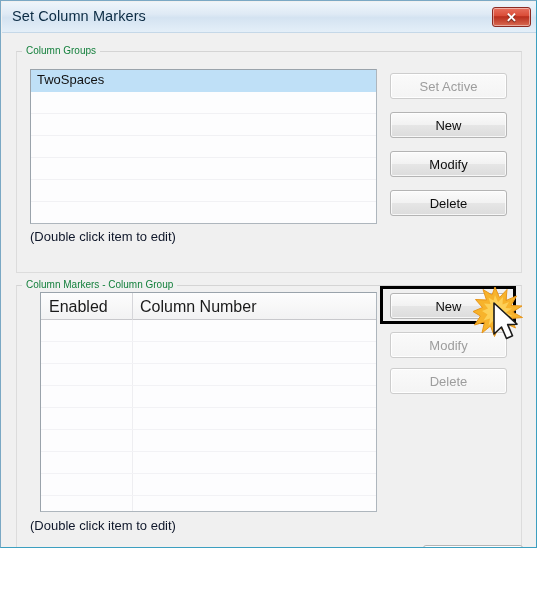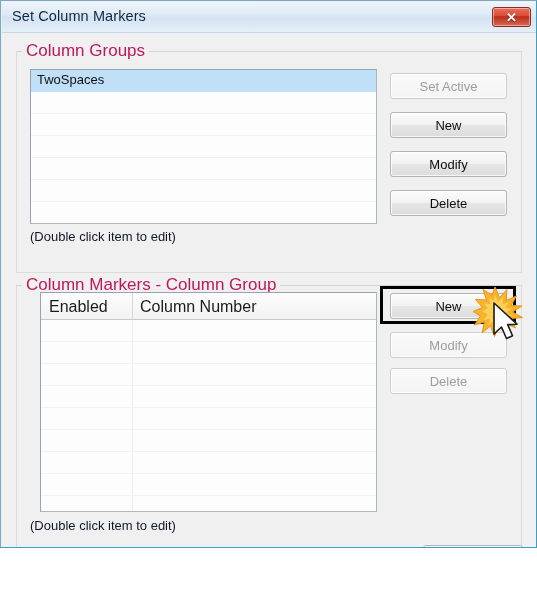--- a/index.html
+++ b/index.html
@@ -107,22 +107,22 @@
     position: absolute;
     box-sizing: border-box;
     border: 1px solid #dcdcdc;
     border-top-color: #d4d4d4;
     background: transparent;
   }
   .group-label {
     position: absolute;
     background: #f0f0f0;
     padding: 0 4px;
-    font-size: 17px;
-    color: #be185d;
+    font-size: 10px;
+    color: #15803d;
     white-space: nowrap;
     line-height: 14px;
   }
 
   
   .listbox {
     position: absolute;
     box-sizing: border-box;
     background: #fdfdfe;
     border: 1px solid #aeb6bd;

